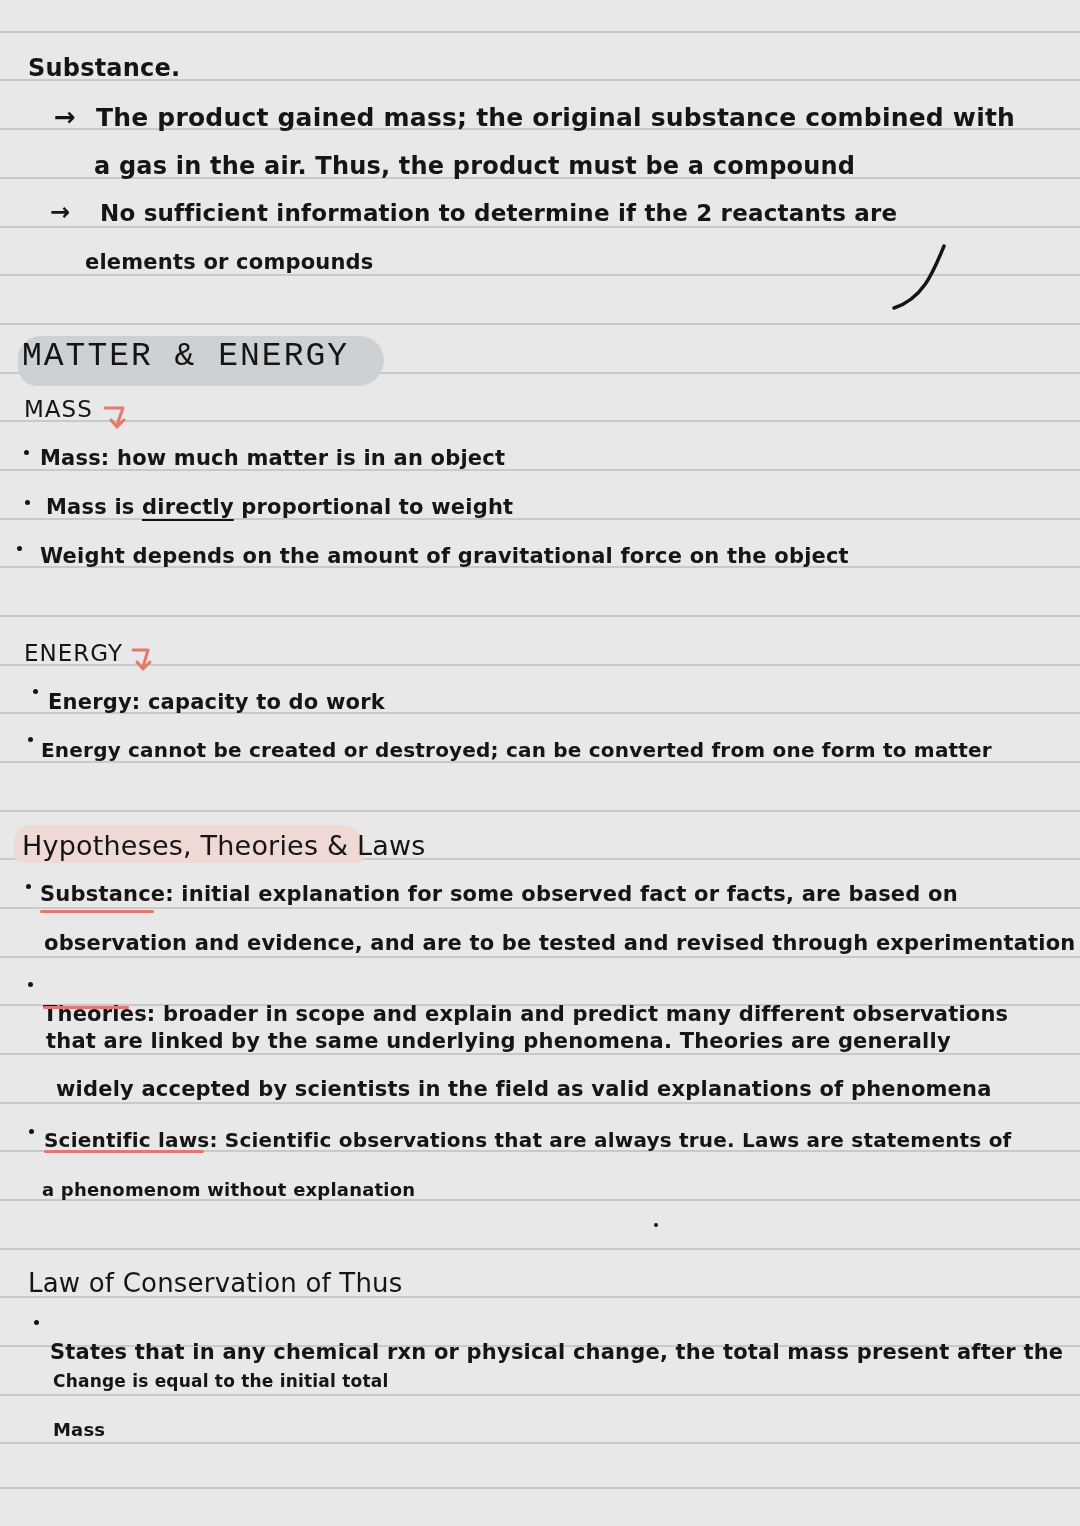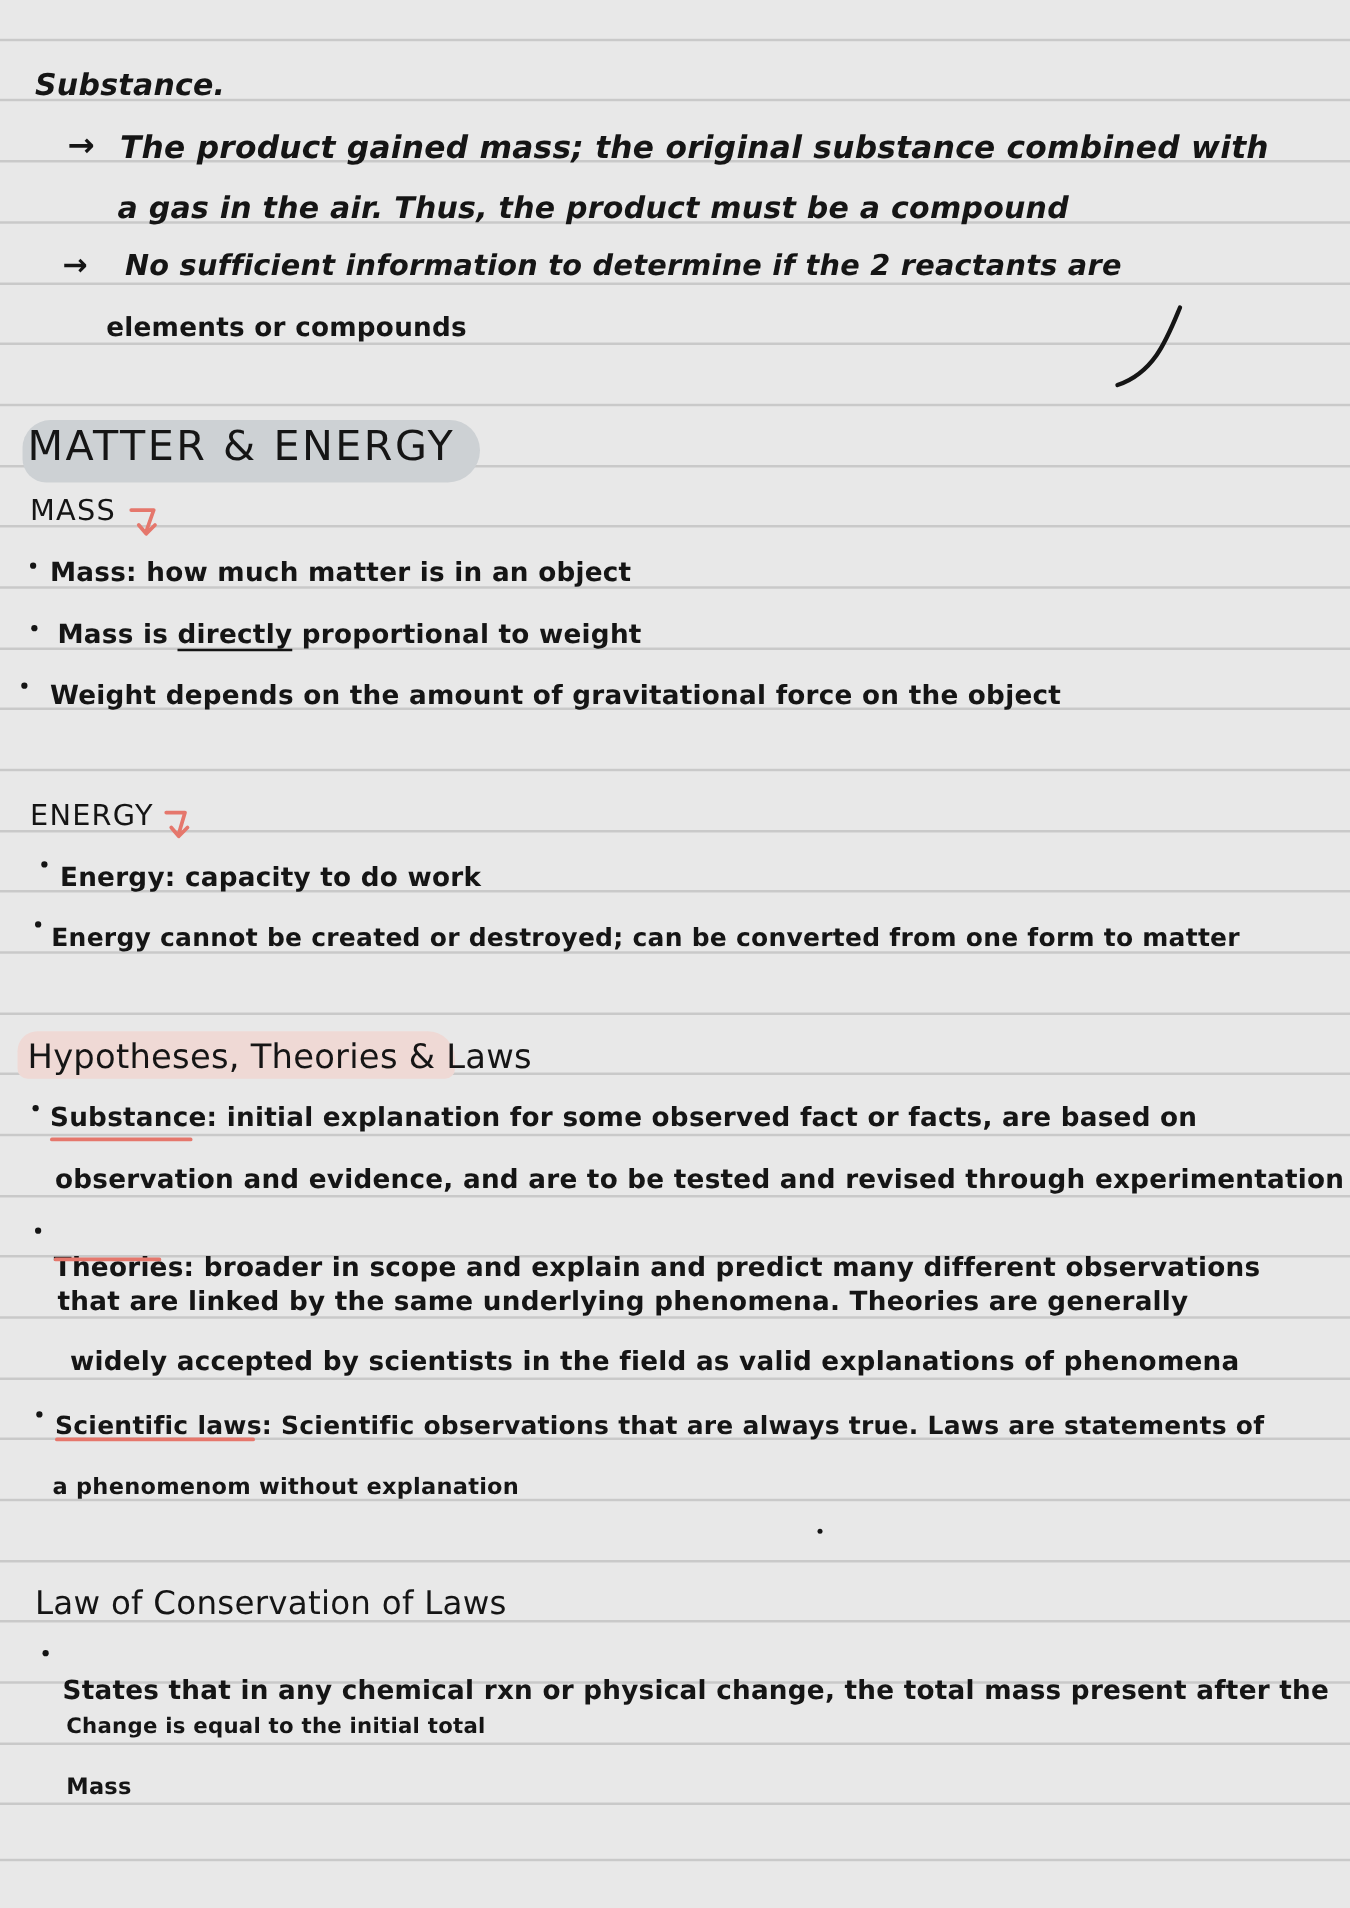--- a/index.html
+++ b/index.html
@@ -11,24 +11,24 @@
     }
     .rule {
       position: absolute; left: 0; width: 1080px; height: 2px;
       background: #c9c9c9;
     }
     .txt {
       position: absolute; white-space: nowrap; color: #151515;
       line-height: 1; letter-spacing: 0.2px;
     }
     .hand { font-family: "DejaVu Sans", sans-serif; font-weight: bold; }
-    .body-l { font-size: 23px; font-style: italic; }
+    .body-l { font-size: 23px; }
     .body-m { font-size: 21px; }
     .body-s { font-size: 18px; }
-    .title-cap { font-size: 33px; font-weight: normal; letter-spacing: 2px; }
+    .title-cap { font-size: 33px; font-weight: normal; letter-spacing: 2px; font-family: Liberation Mono, monospace; }
     .sub-cap { font-size: 23px; font-weight: normal; letter-spacing: 1px; }
     .title-hand { font-size: 27px; font-weight: normal; }
     .bullet {
       position: absolute; width: 5px; height: 5px; border-radius: 50%;
       background: #151515;
     }
     .hl-gray {
       position: absolute; left: 18px; top: 336px; width: 366px; height: 50px;
       background: #cdd1d4; border-radius: 26px 28px 30px 22px;
     }
@@ -141,18 +141,18 @@
 
 <div class="bullet" style="left:29px; top:1129px;"></div>
 <div class="txt hand body-m" style="left:44px; top:1130px; font-size:20px;">
   <span>Scientific  laws</span><span>:  Scientific  observations  that  are  always  true.  Laws  are  statements  of</span>
 </div>
 <div class="uline coral" style="left:44px; top:1150px; width:160px;"></div>
 <div class="txt hand body-s" style="left:42px; top:1181px;">a  phenomenom  without  explanation</div>
 
 <div class="bullet" style="left:654px; top:1223px; width:4px; height:4px;"></div>
 
-<div class="txt title-hand" style="left:28px; top:1270px; font-size:26px;">Law  of  Conservation  of  Laws</div>
+<div class="txt title-hand" style="left:28px; top:1270px; font-size:26px;">Law  of  Conservation  of  Thus</div>
 
 <div class="bullet" style="left:34px; top:1320px;"></div>
 <div class="txt hand body-m" style="left:50px; top:1342px;">States  that  in  any  chemical  rxn  or  physical  change,  the  total  mass  present  after  the</div>
 <div class="txt hand body-s" style="left:53px; top:1373px; font-size:17px;">Change  is  equal  to  the  initial  total</div>
 <div class="txt hand body-s" style="left:53px; top:1421px;">Mass</div>
 
 </body></html>

